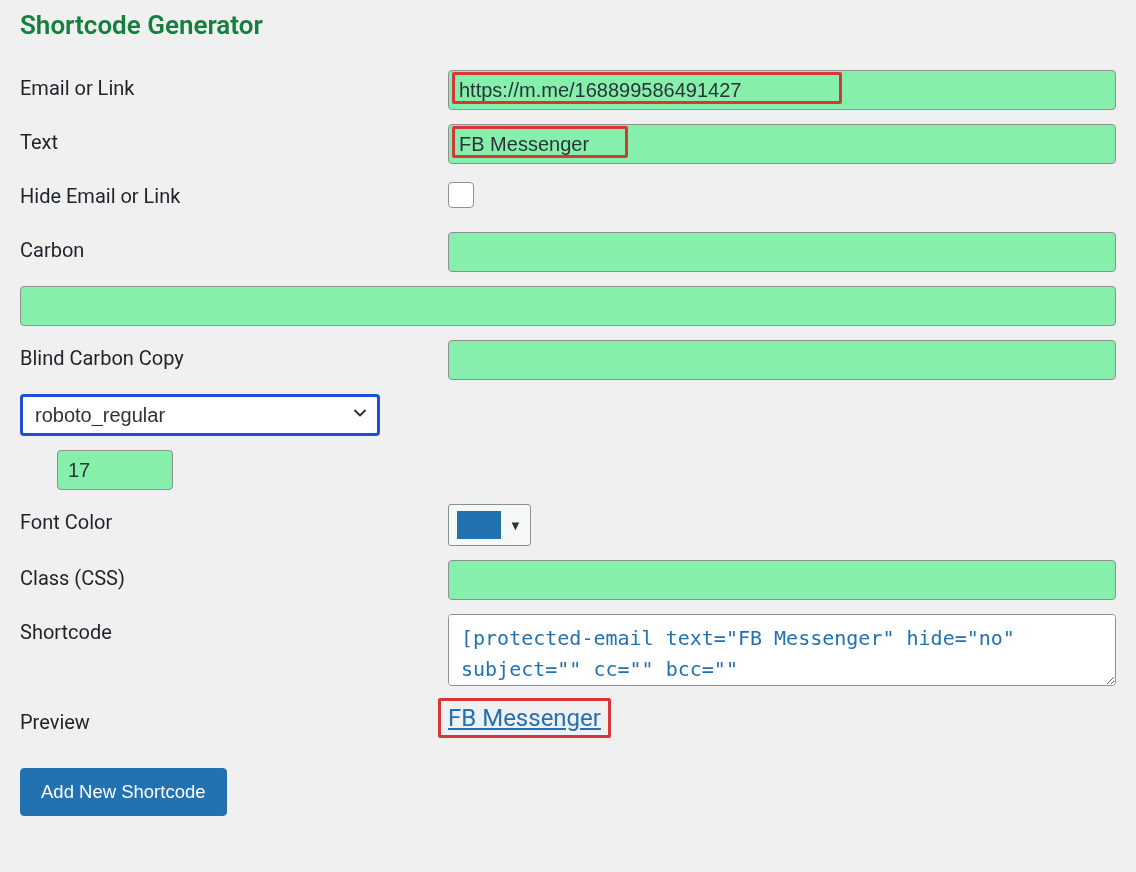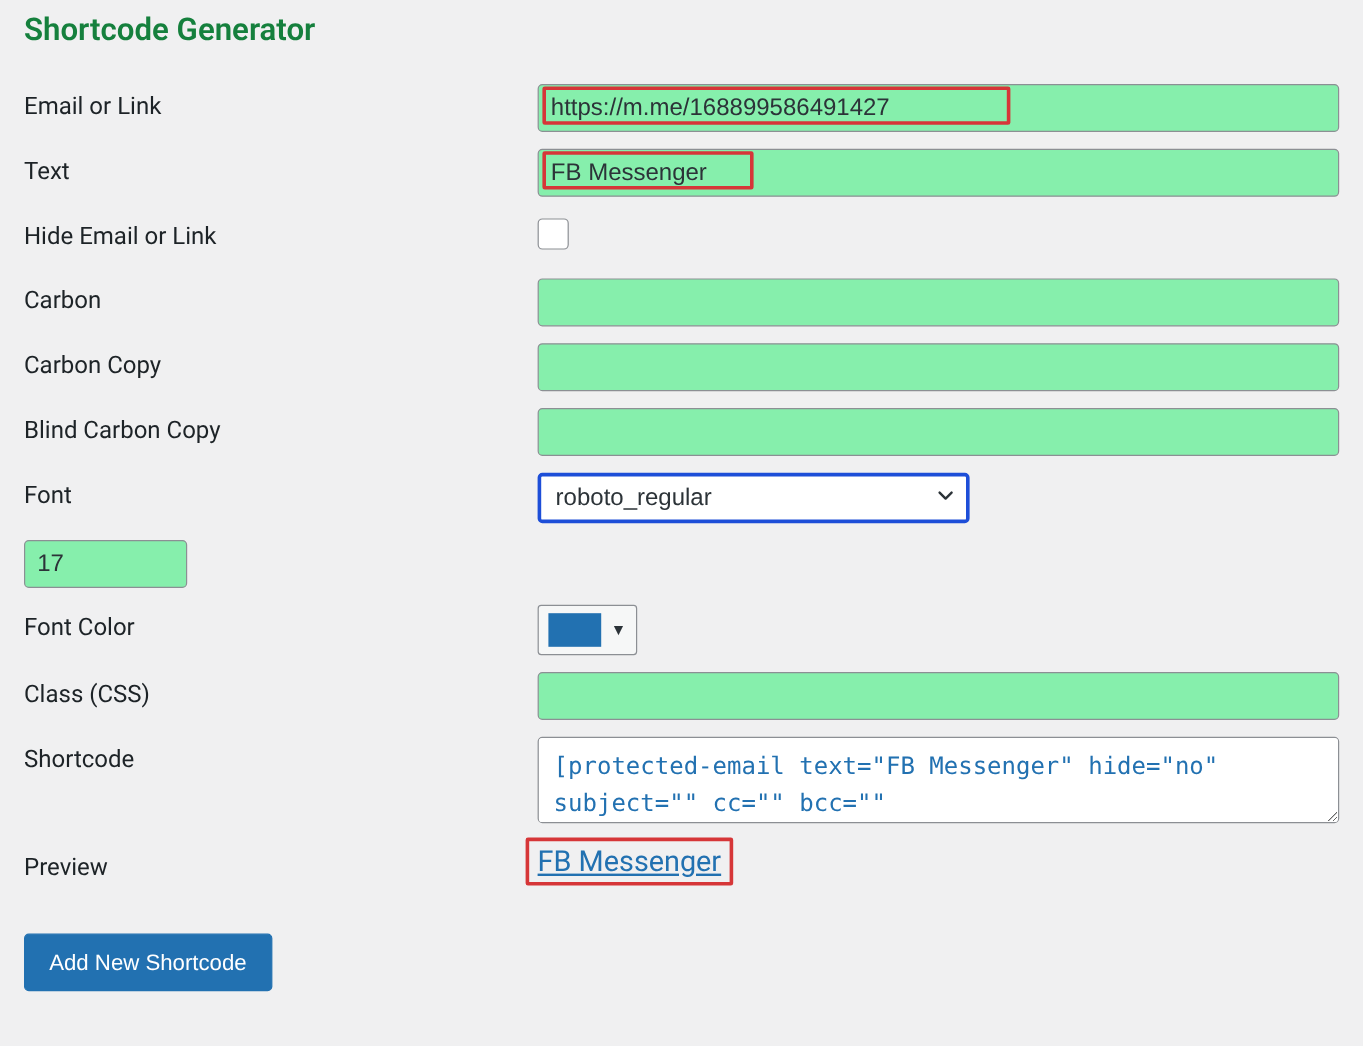--- a/index.html
+++ b/index.html
@@ -42,21 +42,22 @@
       width: 100%;
       height: 40px;
       padding: 6px 10px;
       font-size: 20px;
       border: 1px solid #8c8f94;
       border-radius: 4px;
       background: #86efac;
       color: #2c3338;
     }
     .text-input.small {
-      width: 136px;
+      width: 116px;
+      margin-left: 37px;
     }
     .highlight-box {
       position: absolute;
       border: 3px solid #d63638;
       pointer-events: none;
       border-radius: 2px;
     }
     .checkbox {
       width: 26px;
       height: 26px;
@@ -135,21 +136,21 @@
     }
     .button-primary {
       background: #2271b1;
       color: #fff;
       border: 1px solid #2271b1;
       font-size: 18.5px;
       font-weight: 500;
       padding: 12px 20px;
       border-radius: 4px;
       cursor: pointer;
-      margin-top: 20px;
+      margin-top: 10px;
     }
   </style>
 </head>
 <body>
 
 
 
 <h2 class="title">Shortcode Generator</h2>
 
 <div class="form-row">
@@ -176,35 +177,33 @@
 </div>
 
 <div class="form-row">
   <div class="form-label">Carbon</div>
   <div class="form-control-cell">
     <input type="text" class="text-input" value="" style="">
   </div>
 </div>
 
 <div class="form-row">
-  <div class="form-label">Carbon Copy</div>
   <div class="form-control-cell">
     <input type="text" class="text-input" value="" style="">
   </div>
 </div>
 
 <div class="form-row">
   <div class="form-label">Blind Carbon Copy</div>
   <div class="form-control-cell">
     <input type="text" class="text-input" value="" style="">
   </div>
 </div>
 
 <div class="form-row">
-  <div class="form-label">Font</div>
   <div class="form-control-cell">
     <div class="select-wrap">
       <select class="select">
         <option>roboto_regular</option>
       </select>
       <span class="select-chevron">
         <svg width="16" height="16" viewBox="0 0 16 16">
             <path d="M3 5.5l5 5 5-5" stroke="currentColor" stroke-width="2" fill="none" stroke-linecap="round" stroke-linejoin="round"></path>
           </svg>
       </span>

